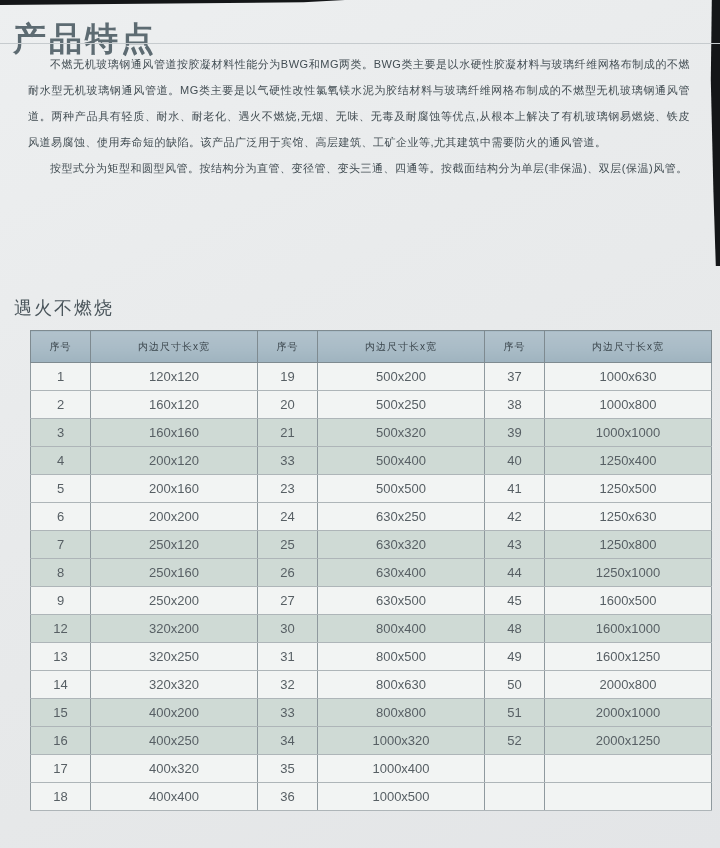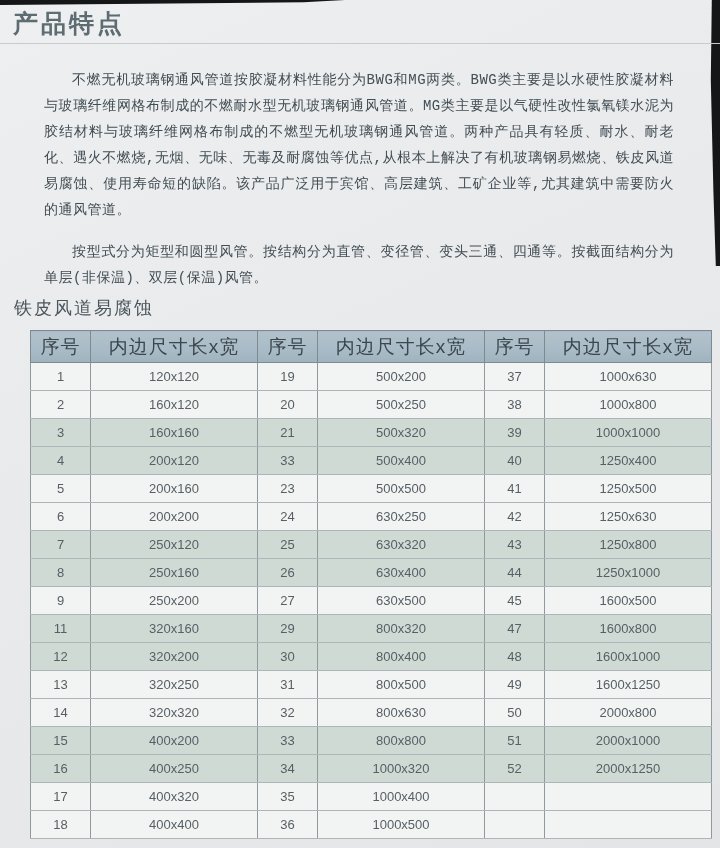--- a/index.html
+++ b/index.html
@@ -18,42 +18,41 @@
     background: #141618;
     clip-path: polygon(0 0, 100% 0, 88% 45%, 0 100%);
   }
   .edge-right {
     position: absolute; top: 0; right: 0; width: 10px; height: 266px;
     background: #141618;
     clip-path: polygon(18% 0, 100% 0, 100% 100%, 58% 100%, 34% 72%, 8% 30%);
   }
 
   .page-title {
-    position: absolute; top: 7px; left: 13px;
-    font-size: 25px; font-weight: bold;
+    position: absolute; top: 17px; left: 13px;
+    font-size: 33px; font-weight: bold;
     letter-spacing: 3px;
     color: #5d6b72;
   }
   .title-rule {
     position: absolute; top: 43px; left: 0; width: 720px; height: 1px;
     background: #c6cbce;
   }
 
   .body-text {
     position: absolute; top: 51px; left: 28px; width: 662px;
   }
   .body-text p {
-    margin: 16px;
-    font-size: 14px;
+    margin: 0;
+    font-size: 11px;
     line-height: 26px;
     text-align: justify;
     text-indent: 2em;
     color: #424d53;
     letter-spacing: 0.5px;
-    font-family: Liberation Mono, monospace;
   }
 
   .section-heading {
     position: absolute; top: 296px; left: 14px;
     font-size: 18px;
     letter-spacing: 2px;
     color: #4b565c;
   }
 
   .table-wrap {
@@ -62,21 +61,21 @@
   table.size-table {
     width: 100%;
     border-collapse: collapse;
     table-layout: fixed;
     border: 1px solid #818c92;
   }
   table.size-table th {
     height: 29px;
     background: linear-gradient(180deg, #b2c2cc 0%, #a8bbc6 60%, #9fb3bf 100%);
     border: 1px solid #7e8a90;
-    font-size: 19px;
+    font-size: 10px;
     font-weight: normal;
     color: #3b464d;
     letter-spacing: 1px;
     margin-top: 20px;
   }
   table.size-table td {
     height: 25px;
     border-left: 1px solid #8f999e;
     border-right: 1px solid #8f999e;
     border-top: 1px solid #aeb5b8;
@@ -98,21 +97,21 @@
 <div class="edge-right"></div>
 
 <div class="page-title">产品特点</div>
 <div class="title-rule"></div>
 
 <div class="body-text">
   <p>不燃无机玻璃钢通风管道按胶凝材料性能分为BWG和MG两类。BWG类主要是以水硬性胶凝材料与玻璃纤维网格布制成的不燃耐水型无机玻璃钢通风管道。MG类主要是以气硬性改性氯氧镁水泥为胶结材料与玻璃纤维网格布制成的不燃型无机玻璃钢通风管道。两种产品具有轻质、耐水、耐老化、遇火不燃烧,无烟、无味、无毒及耐腐蚀等优点,从根本上解决了有机玻璃钢易燃烧、铁皮风道易腐蚀、使用寿命短的缺陷。该产品广泛用于宾馆、高层建筑、工矿企业等,尤其建筑中需要防火的通风管道。</p>
   <p>按型式分为矩型和圆型风管。按结构分为直管、变径管、变头三通、四通等。按截面结构分为单层(非保温)、双层(保温)风管。</p>
 </div>
 
-<div class="section-heading">铁皮风道易腐蚀</div>
+<div class="section-heading">遇火不燃烧</div>
 
 <div class="table-wrap">
   <table class="size-table">
     <thead>
       <tr>
         <th class="c-no">序号</th>
         <th class="c-size">内边尺寸长x宽</th>
         <th class="c-no">序号</th>
         <th class="c-size">内边尺寸长x宽</th>
         <th class="c-no">序号</th>
@@ -186,28 +185,20 @@
         </tr>
         <tr>
           <td class="c-no">9</td>
           <td class="c-size">250x200</td>
           <td class="c-no">27</td>
           <td class="c-size">630x500</td>
           <td class="c-no">45</td>
           <td class="c-size">1600x500</td>
         </tr>
         <tr class="tint">
-          <td class="c-no">11</td>
-          <td class="c-size">320x160</td>
-          <td class="c-no">29</td>
-          <td class="c-size">800x320</td>
-          <td class="c-no">47</td>
-          <td class="c-size">1600x800</td>
-        </tr>
-        <tr class="tint">
           <td class="c-no">12</td>
           <td class="c-size">320x200</td>
           <td class="c-no">30</td>
           <td class="c-size">800x400</td>
           <td class="c-no">48</td>
           <td class="c-size">1600x1000</td>
         </tr>
         <tr>
           <td class="c-no">13</td>
           <td class="c-size">320x250</td>

